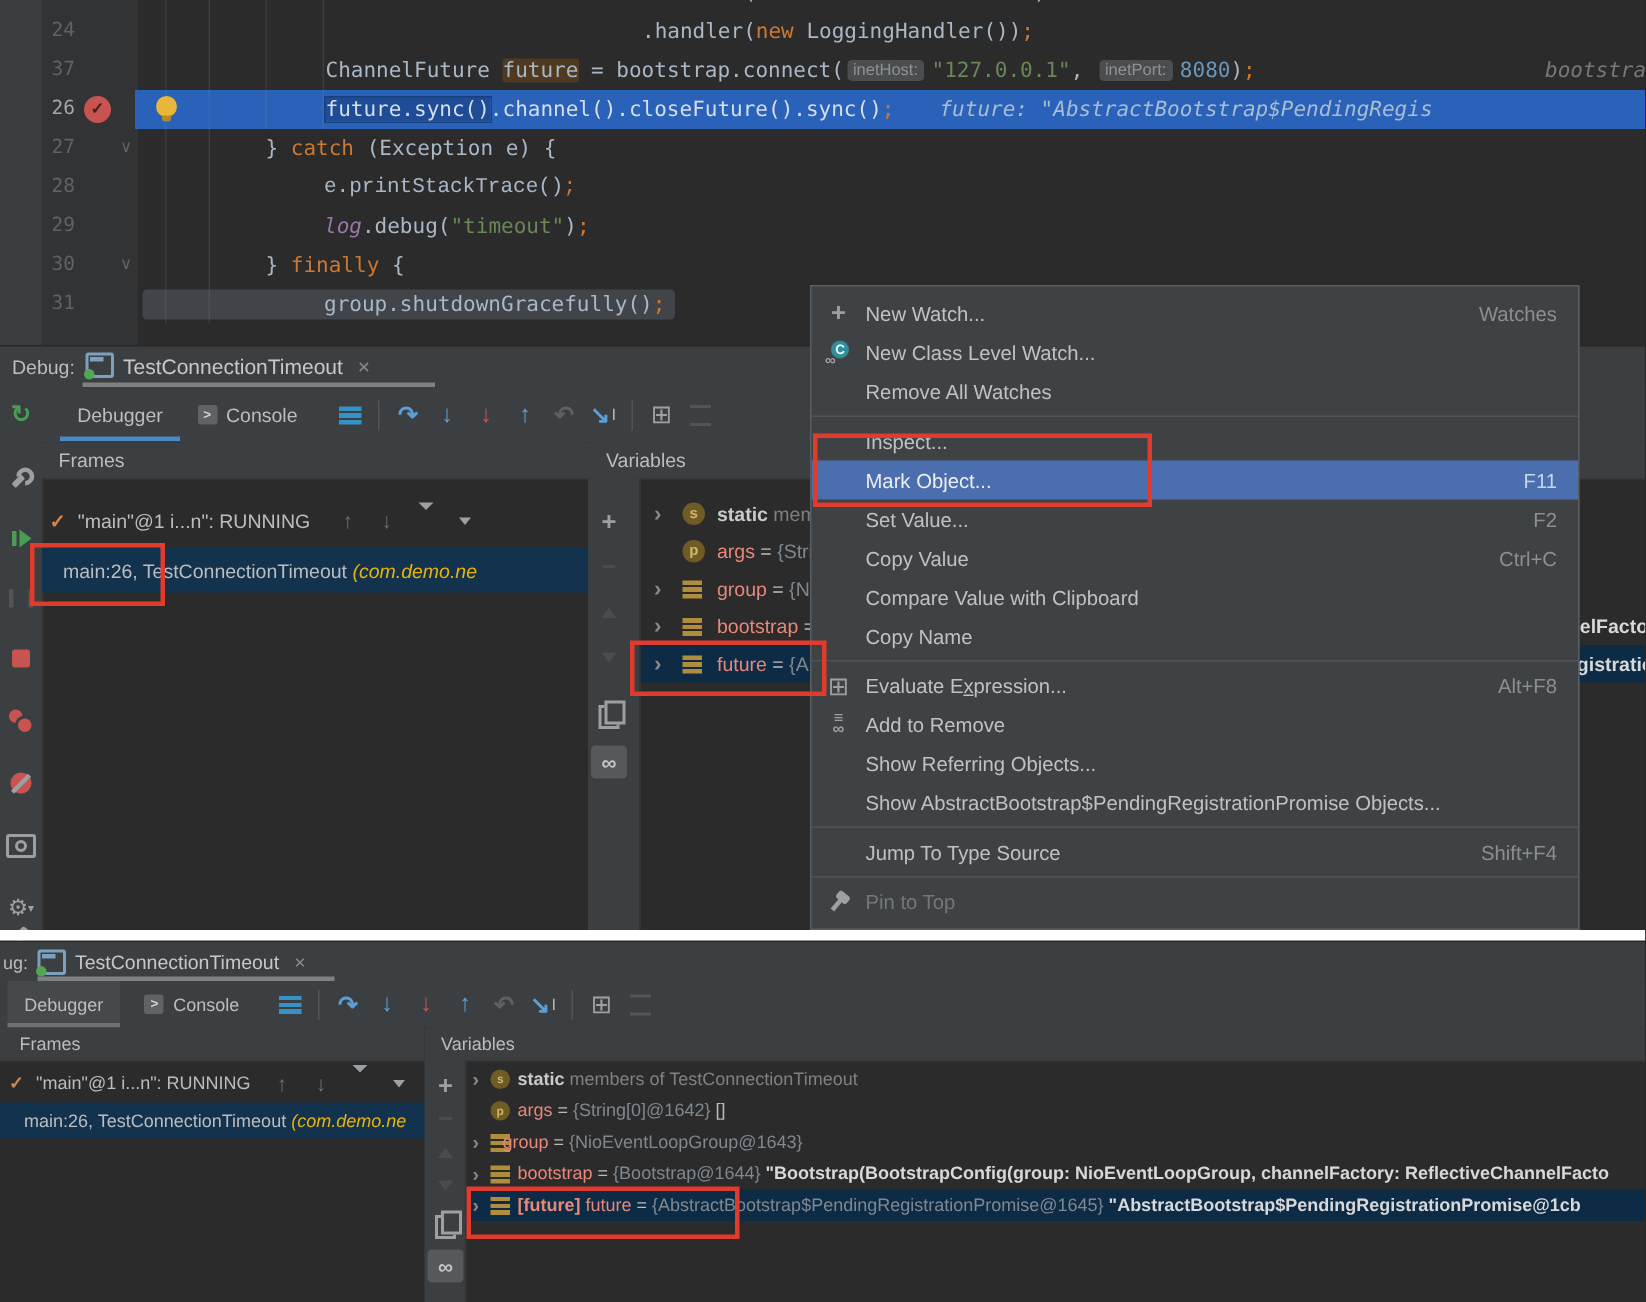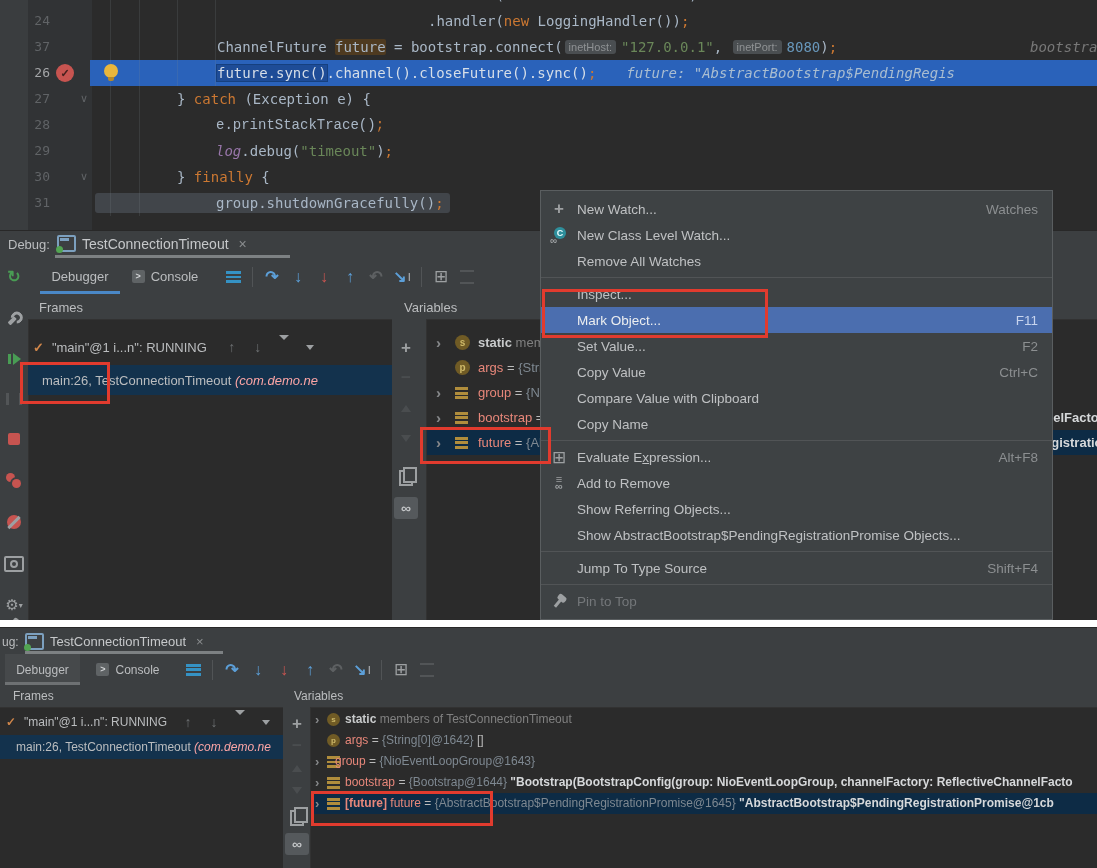--- a/index.html
+++ b/index.html
@@ -92,21 +92,21 @@
   .plabel{position:absolute;top:50%;transform:translateY(-50%);}
   .vsep{position:absolute;top:0;width:1px;background:#323232;}
   .threadrow{position:absolute;display:flex;align-items:center;color:#bbbdbf;}
   .chk{color:#d0864a;font-weight:bold;margin-right:8px;}
   .thr-ic{display:inline-flex;align-items:center;justify-content:center;width:26px;}
   .arr-gr{color:#6e7173;font-size:14px;font-weight:bold;}
   .fun-t{width:0;height:0;border-left:5px solid transparent;border-right:5px solid transparent;border-top:5px solid #9da0a2;}
   .fun-s{width:3px;height:4px;background:#9da0a2;margin:0 auto;}
   .caret-d{width:0;height:0;border-left:4px solid transparent;border-right:4px solid transparent;border-top:5px solid #9da0a2;}
   .framerow{position:absolute;display:flex;align-items:center;background:#13324d;color:#bbbdbf;overflow:hidden;white-space:pre;}
-  .pkg{color:#fca5a5;font-style:italic;}
+  .pkg{color:#eab308;font-style:italic;}
   .vrail{position:absolute;background:#3c3f41;}
   .vrail .tbi{position:absolute;left:2px;width:24px;height:22px;}
   .ic-plus{color:#9da0a2;font-size:17px;font-weight:bold;}
   .ic-minus{color:#5c6062;font-size:17px;font-weight:bold;}
   .tri-up{width:0;height:0;border-left:5px solid transparent;border-right:5px solid transparent;border-bottom:7px solid #5c6062;}
   .tri-dn{width:0;height:0;border-left:5px solid transparent;border-right:5px solid transparent;border-top:7px solid #5c6062;}
   .ic-copy{position:relative;width:10px;height:12px;border:2px solid #9da0a2;}
   .ic-copy::after{content:'';position:absolute;left:2px;top:-5px;width:10px;height:12px;border:2px solid #9da0a2;background:#3c3f41;}
   .ic-glass{color:#c3c5c7;font-size:14px;font-weight:bold;}
   .glassbox{background:#55595c;border-radius:3px;}

